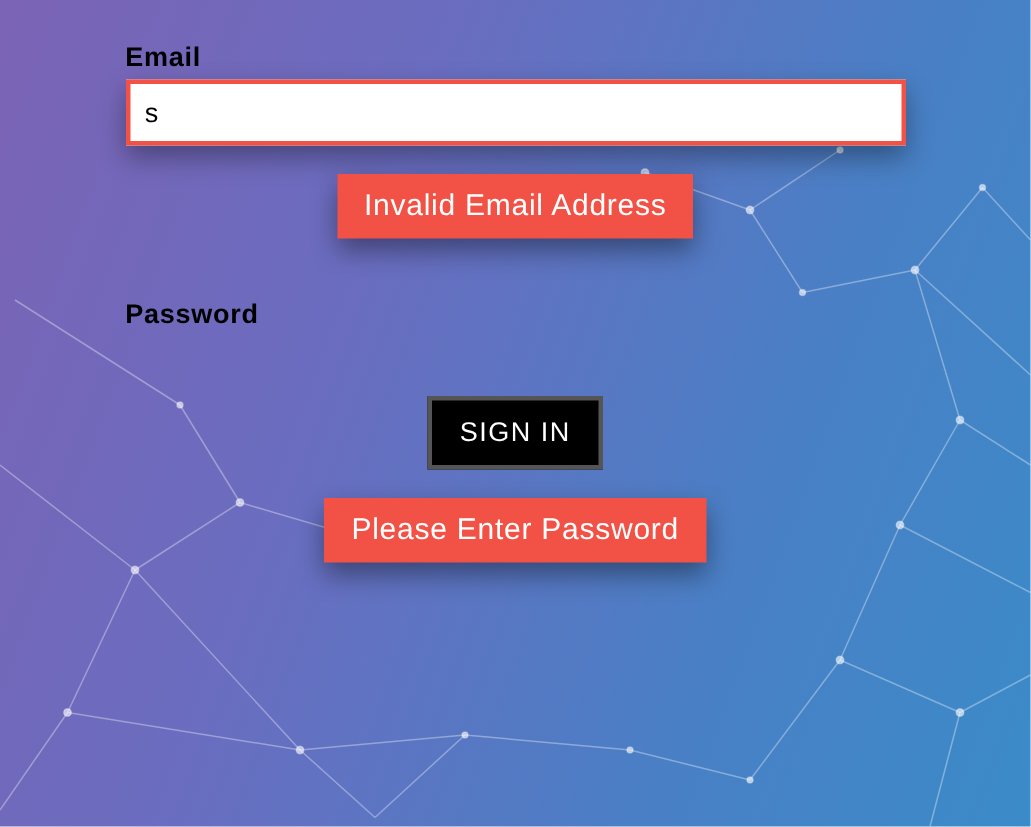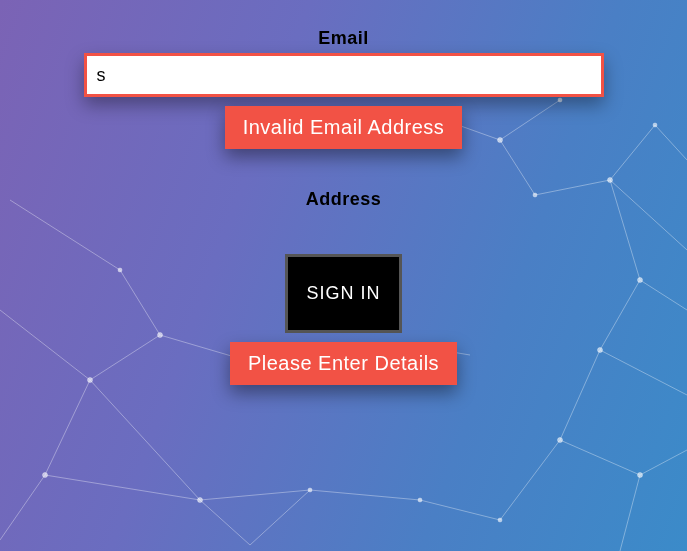--- a/index.html
+++ b/index.html
@@ -21,52 +21,51 @@
     text-align: center;
   }
   .field-block { text-align: left; margin: 0 40px; }
   .label {
     font-size: 18px; color: #000; font-weight: 600;
     text-transform: none;
     font-stretch: condensed;
     font-family: inherit;
     margin-bottom: 4px;
     letter-spacing: 0.5px;
-    text-align: center;
   }
   .input {
     width: 100%;
     height: 44px;
     border: 3px solid #f25245;
     background: #fff;
     font-size: 18px;
     padding: 0 10px;
     color: #000;
     outline: none;
     box-shadow: 0 8px 18px rgba(0,0,0,0.35);
     font-family: inherit;
     letter-spacing: 0.5px;
   }
   .input::placeholder { color: #9b9b9b; font-family: inherit; letter-spacing: 0.5px; }
   .err {
     display: inline-block;
-    margin-top: 9px;
+    margin-top: 19px;
     background: #f25245;
     color: #fff;
     font-size: 20px;
     padding: 10px 18px;
     box-shadow: 0 8px 18px rgba(0,0,0,0.4);
     letter-spacing: 0.5px;
   }
   .gap { height: 40px; }
   .signin {
     display: inline-block;
     background: #000;
     color: #fff;
-    padding: 26px 18px;
+    padding: 11px 18px;
     font-size: 18px;
     border: 3px solid #555;
     margin-top: 40px;
     cursor: pointer;
     font-family: inherit;
     letter-spacing: 1px;
   }
 </style>
 </head>
 <body>
@@ -136,22 +135,22 @@
 
   <div class="field-block">
     <div class="label">Email</div>
     <input class="input" type="text" value="s" style="">
   </div>
   <div class="err">Invalid Email Address</div>
 
   <div class="gap"></div>
 
   <div class="field-block">
-    <div class="label">Address</div>
+    <div class="label">Password</div>
   </div>
 
   <div>
     <button class="signin">SIGN IN</button>
   </div>
 
-  <div class="err">Please Enter Details</div>
+  <div class="err">Please Enter Password</div>
 
 </div>
 
 </body></html>

